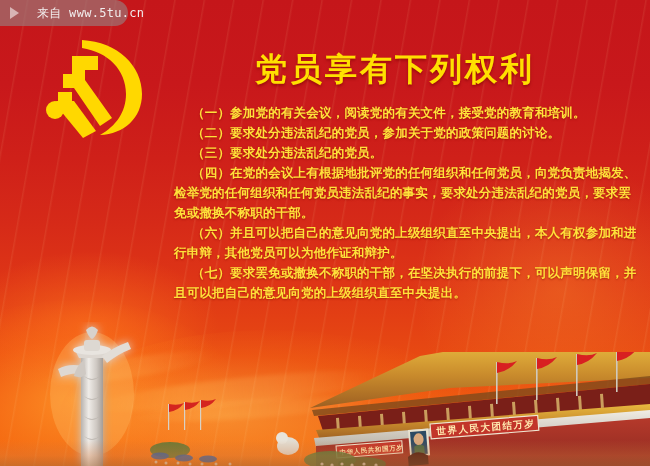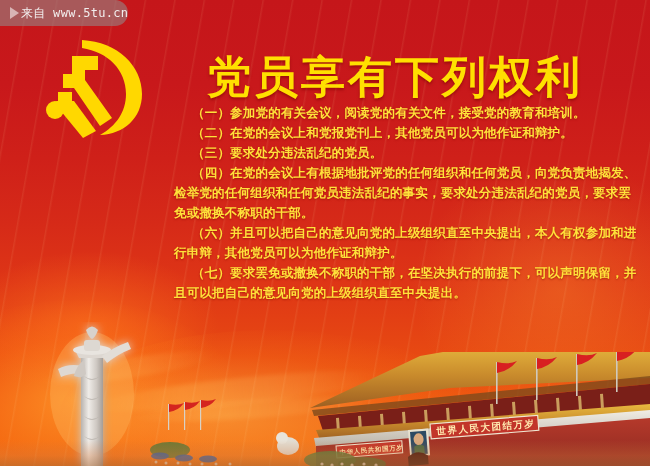--- a/index.html
+++ b/index.html
@@ -41,34 +41,34 @@
   
   .rays{position:absolute;inset:0;pointer-events:none;opacity:.16;
     background:
       repeating-linear-gradient(100deg, rgba(255,220,150,.0) 0px, rgba(255,220,150,.0) 26px, rgba(255,225,160,.55) 27px, rgba(255,220,150,.0) 29px);}
 
   
   .wm{
     position:absolute;left:0;top:0;height:26px;width:128px;
     background:rgba(150,130,130,.62);
     border-top-right-radius:13px;border-bottom-right-radius:13px;
-    display:flex;align-items:center;gap:2px;padding-left:10px;box-sizing:border-box;
+    display:flex;align-items:center;gap:18px;padding-left:10px;box-sizing:border-box;
   }
   .wm-tri{width:0;height:0;border-left:9px solid rgba(255,255,255,.55);
     border-top:6px solid transparent;border-bottom:6px solid transparent;flex:0 0 auto;}
   .wm-txt{color:#f2eeee;font-size:12px;letter-spacing:.3px;
     font-family:"DejaVu Sans Mono","Liberation Mono",monospace;white-space:nowrap;}
 
   
   .emblem{position:absolute;left:38px;top:34px;width:116px;height:110px;}
 
   
   .title{
     position:absolute;left:195px;top:48px;width:400px;text-align:center;
-    color:#ffe000;font-size:44px;font-weight:bold;letter-spacing:3px;
+    color:#ffe000;font-size:32px;font-weight:bold;letter-spacing:3px;
     font-family:"DejaVu Sans","Liberation Sans",sans-serif;
     text-shadow:0 2px 3px rgba(120,0,0,.55);
   }
 
   
   .body-copy{
     position:absolute;left:174px;top:103px;width:466px;
     color:#ffe23a;font-size:12.5px;line-height:20px;font-weight:bold;
     letter-spacing:.2px;text-shadow:0 1px 2px rgba(130,10,0,.55);
   }
@@ -103,21 +103,21 @@
       <path d="M20 58 L34 58 L34 68 L20 68 Z"></path>
       <circle cx="17" cy="76" r="9"></circle>
       <path d="M18 67 L36 67 L58 97 L45 104 L22 76 Z"></path>
     </g>
   </svg>
 
   <div class="title">党员享有下列权利</div>
 
   <div class="body-copy">
     <p class="clause">（一）参加党的有关会议，阅读党的有关文件，接受党的教育和培训。</p>
-    <p class="clause">（二）在党的会议上和党报党刊上，其他党员可以为他作证和辩护。</p>
+    <p class="clause">（二）要求处分违法乱纪的党员，参加关于党的政策问题的讨论。</p>
     <p class="clause">（三）要求处分违法乱纪的党员。</p>
     <p class="clause">（四）在党的会议上有根据地批评党的任何组织和任何党员，向党负责地揭发、检举党的任何组织和任何党员违法乱纪的事实，要求处分违法乱纪的党员，要求罢免或撤换不称职的干部。</p>
     <p class="clause">（六）并且可以把自己的意见向党的上级组织直至中央提出，本人有权参加和进行申辩，其他党员可以为他作证和辩护。</p>
     <p class="clause">（七）要求罢免或撤换不称职的干部，在坚决执行的前提下，可以声明保留，并且可以把自己的意见向党的上级组织直至中央提出。</p>
   </div>
 
   <svg class="huabiao" viewBox="0 0 96 144">
     <defs>
       <linearGradient id="stone" x1="0" y1="0" x2="1" y2="0">
         <stop offset="0" stop-color="#b9b3ae"></stop>

